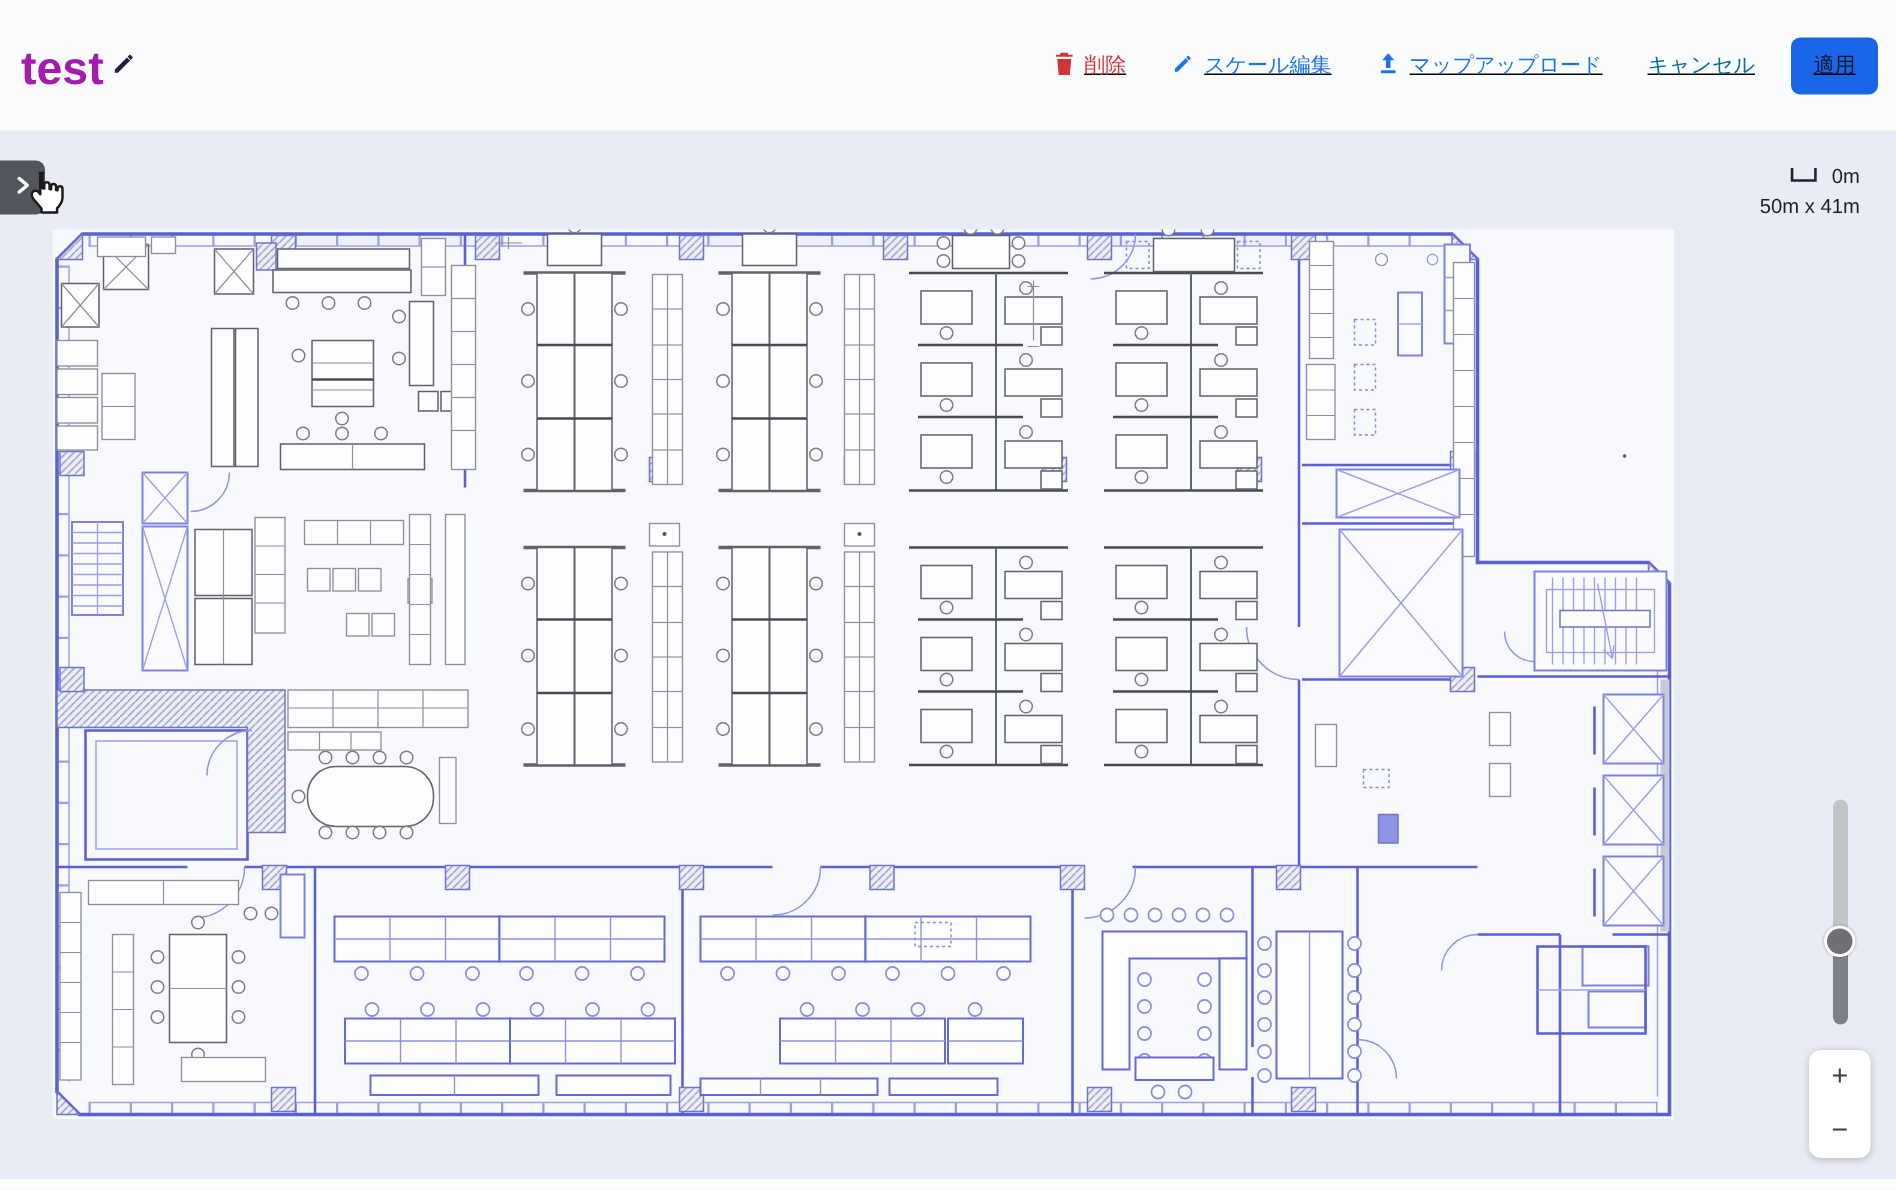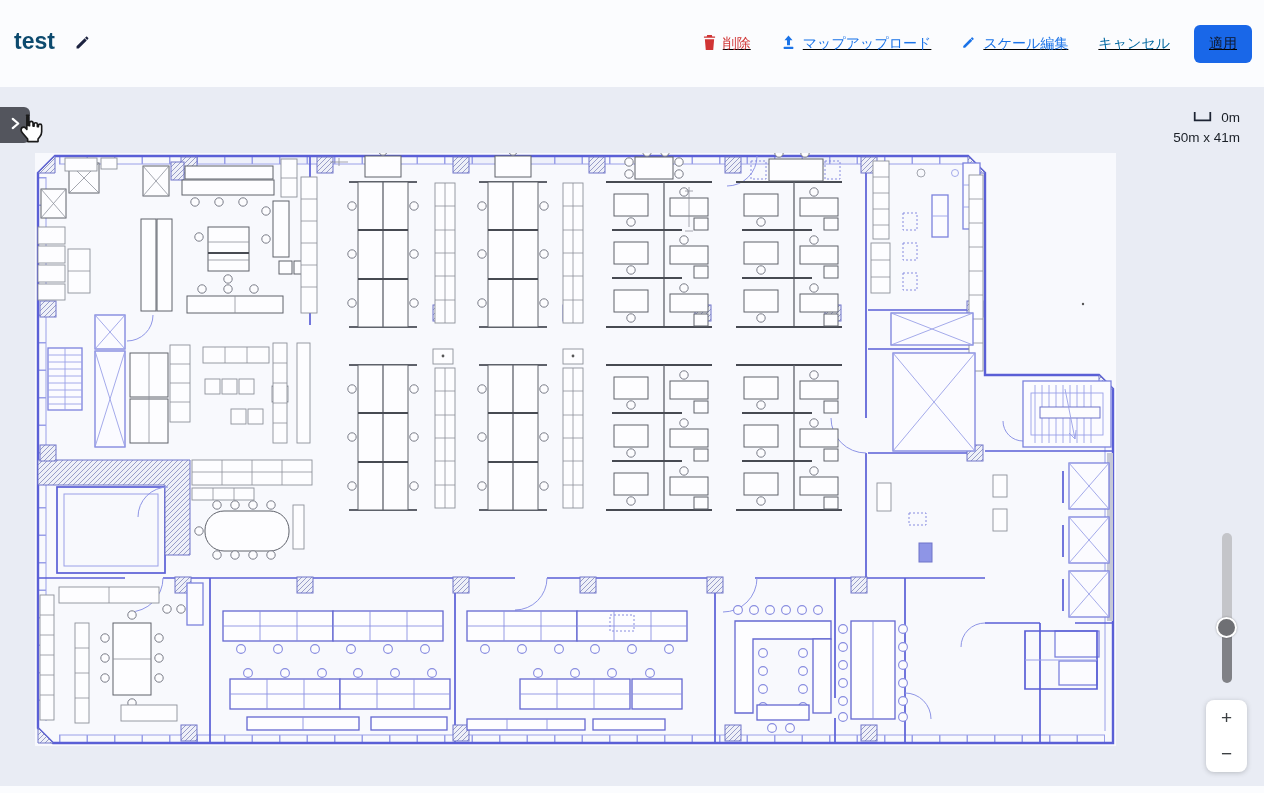--- a/index.html
+++ b/index.html
@@ -3,21 +3,21 @@
 <meta charset="utf-8">
 <style>
   html,body{margin:0;padding:0;}
   body{
     width:1264px;height:793px;overflow:hidden;position:relative;
     background:#fbfcfe;font-family:"Liberation Sans","DejaVu Sans",sans-serif;
     -webkit-font-smoothing:antialiased;
   }
   
   .header{position:absolute;left:0;top:0;width:1264px;height:87px;background:#fbfcfe;}
-  .title{position:absolute;left:14px;top:28px;font-size:23px;font-weight:700;color:#0c4a6e;}
+  .title{position:absolute;left:14px;top:28px;font-size:31px;font-weight:700;color:#a21caf;}
   .edit-btn{position:absolute;left:68px;top:30px;width:28px;height:28px;background:none;border:none;cursor:pointer;padding:4px;}
   .actions{position:absolute;top:0;right:12px;height:87px;display:flex;align-items:center;gap:10px;text-decoration:underline;}
   .link-btn{display:flex;align-items:center;gap:7px;font-size:14px;background:none;border:none;cursor:pointer;padding:8px 10px;font-family:inherit;}
   .btn-delete{color:#d03434;}
   .btn-link-blue{color:#1a73e8;}
   .btn-cancel{color:#0369a1;padding-right:14px;}
   .btn-apply{background:#1967e8;color:#0f172a;border:none;border-radius:6px;padding:10px 15px;font-size:14px;cursor:pointer;font-family:inherit;}
   
   .canvas{position:absolute;left:0;top:87px;width:1264px;height:699px;background:#e9ecf4;}
   .toggle{position:absolute;left:0;top:20px;width:30px;height:36px;background:#53555d;border:none;border-radius:0 6px 6px 0;cursor:pointer;display:flex;align-items:center;justify-content:center;padding:0;}
@@ -69,34 +69,34 @@
     <button class="link-btn btn-delete">
       <span>
         <svg width="13" height="15" viewBox="0 0 14 16">
             <path fill="#d03434" d="M4.5 0h5l.5 1.5H13V3H1V1.5h3L4.5 0zM2 4.5h10L11 16H3L2 4.5z"></path>
           </svg>
       </span>
       <span>削除</span>
     </button>
     <button class="link-btn btn-link-blue">
       <span>
+        <svg width="15" height="15" viewBox="0 0 20 20">
+            <path fill="#1a73e8" d="M3 14.5V17h2.5L15 7.5 12.5 5 3 14.5zM16.8 5.7c.3-.3.3-.8 0-1.1l-1.4-1.4c-.3-.3-.8-.3-1.1 0L13 4.5 15.5 7l1.3-1.3z"></path>
+          </svg>
+      </span>
+      <span>スケール編集</span>
+    </button>
+    <button class="link-btn btn-link-blue">
+      <span>
         <svg width="15" height="15" viewBox="0 0 16 16">
             <path fill="#1a73e8" d="M8 0.5l4.3 5H9.6V11H6.4V5.5H3.7L8 0.5z"></path>
             <rect fill="#1a73e8" x="2.8" y="12.6" width="10.4" height="2.2" rx="0.6"></rect>
           </svg>
       </span>
       <span>マップアップロード</span>
-    </button>
-    <button class="link-btn btn-link-blue">
-      <span>
-        <svg width="15" height="15" viewBox="0 0 20 20">
-            <path fill="#1a73e8" d="M3 14.5V17h2.5L15 7.5 12.5 5 3 14.5zM16.8 5.7c.3-.3.3-.8 0-1.1l-1.4-1.4c-.3-.3-.8-.3-1.1 0L13 4.5 15.5 7l1.3-1.3z"></path>
-          </svg>
-      </span>
-      <span>スケール編集</span>
     </button>
     <button class="link-btn btn-cancel">
       <span>キャンセル</span>
     </button>
     <button class="btn-apply">適用</button>
   </div>
 </div>
 
 <div class="canvas">
 

